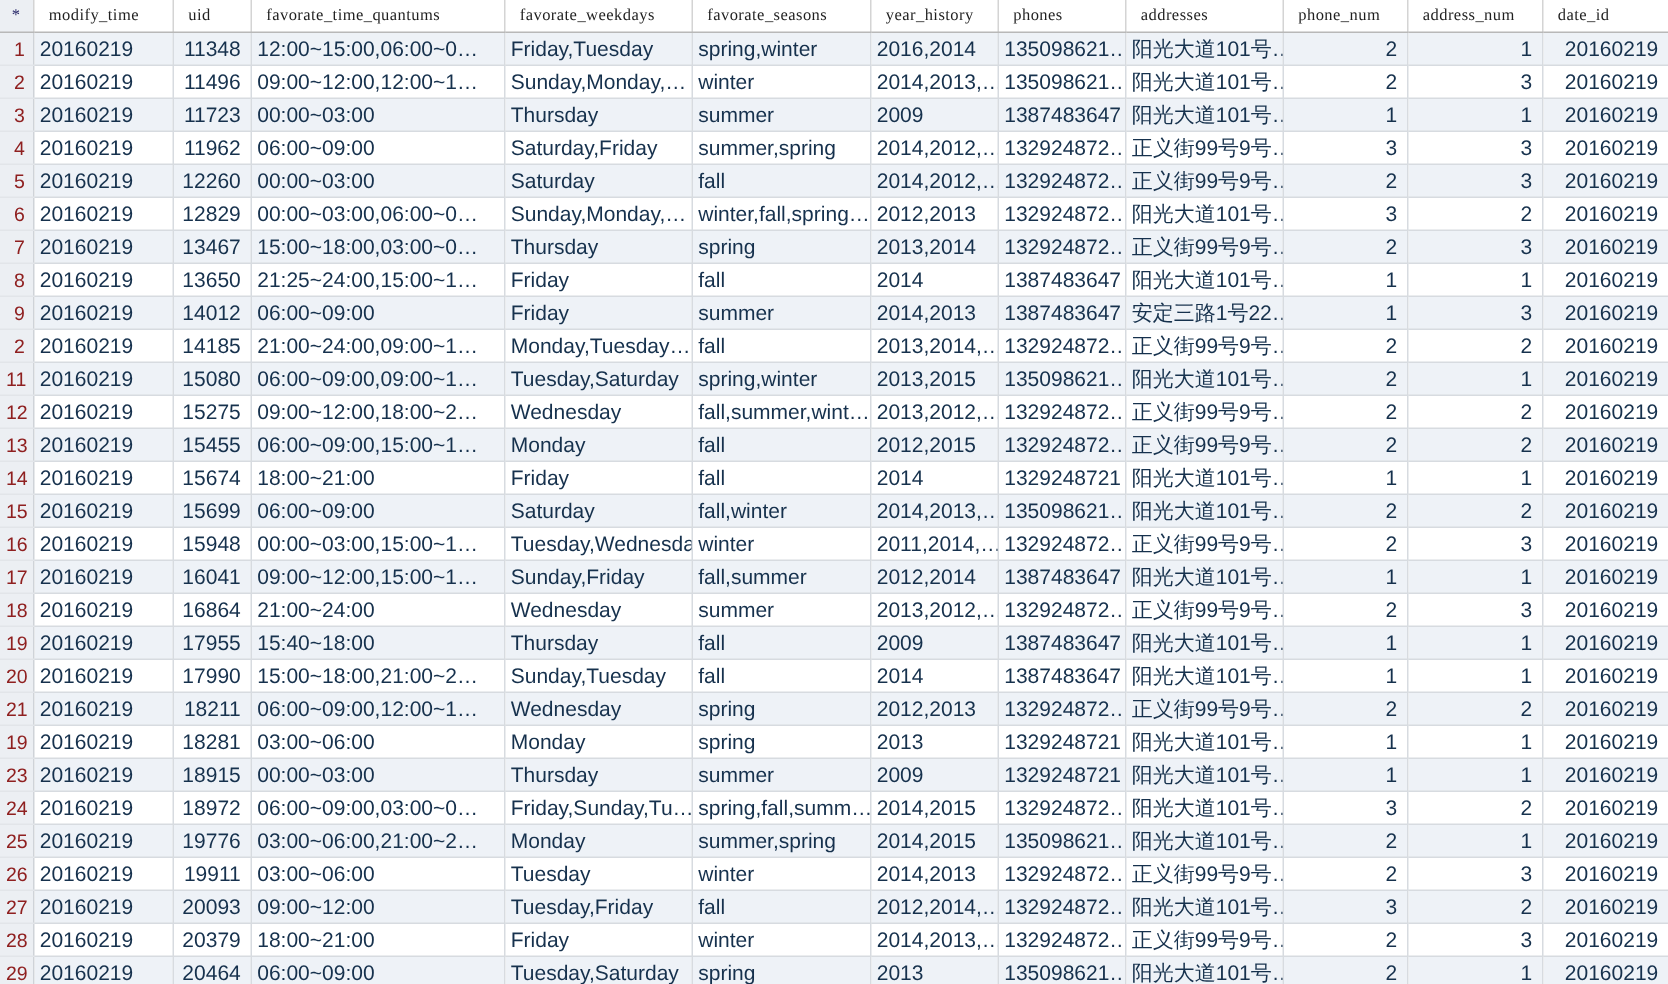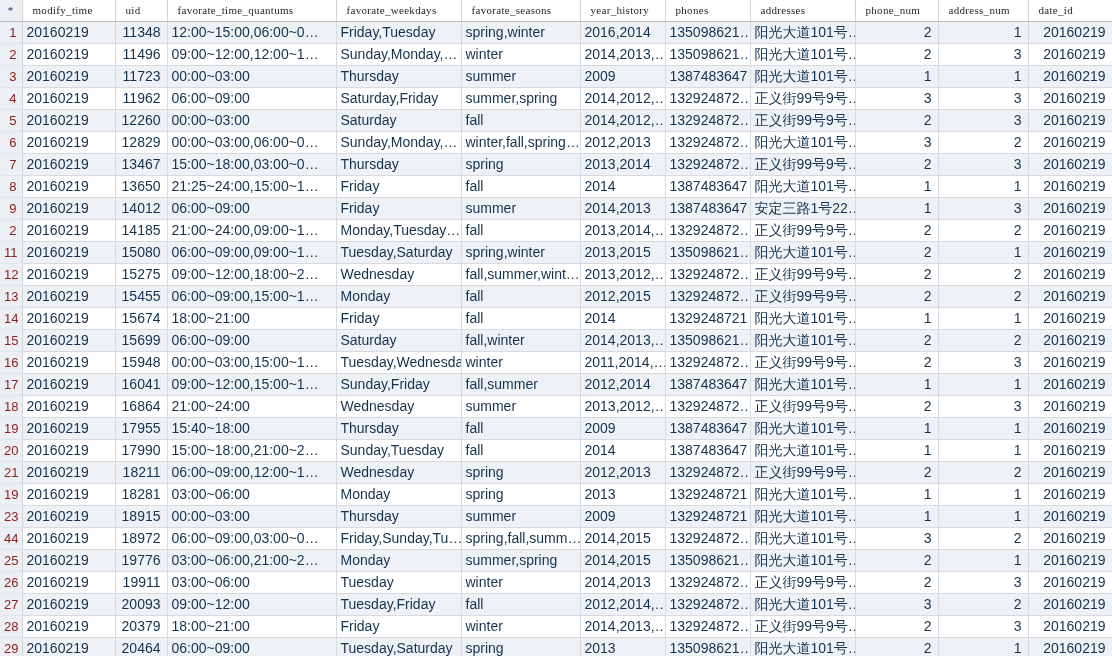--- a/index.html
+++ b/index.html
@@ -458,21 +458,21 @@
           <td class="txt">Thursday</td>
           <td class="txt">summer</td>
           <td class="txt">2009</td>
           <td class="txt">1329248721</td>
           <td class="txt">阳光大道101号…</td>
           <td class="num">1</td>
           <td class="num">1</td>
           <td class="num">20160219</td>
         </tr>
         <tr class="even">
-          <td class="rownum">44</td>
+          <td class="rownum">24</td>
           <td class="txt">20160219</td>
           <td class="num">18972</td>
           <td class="txt">06:00~09:00,03:00~0…</td>
           <td class="txt">Friday,Sunday,Tu…</td>
           <td class="txt">spring,fall,summ…</td>
           <td class="txt">2014,2015</td>
           <td class="txt">132924872…</td>
           <td class="txt">阳光大道101号…</td>
           <td class="num">3</td>
           <td class="num">2</td>

